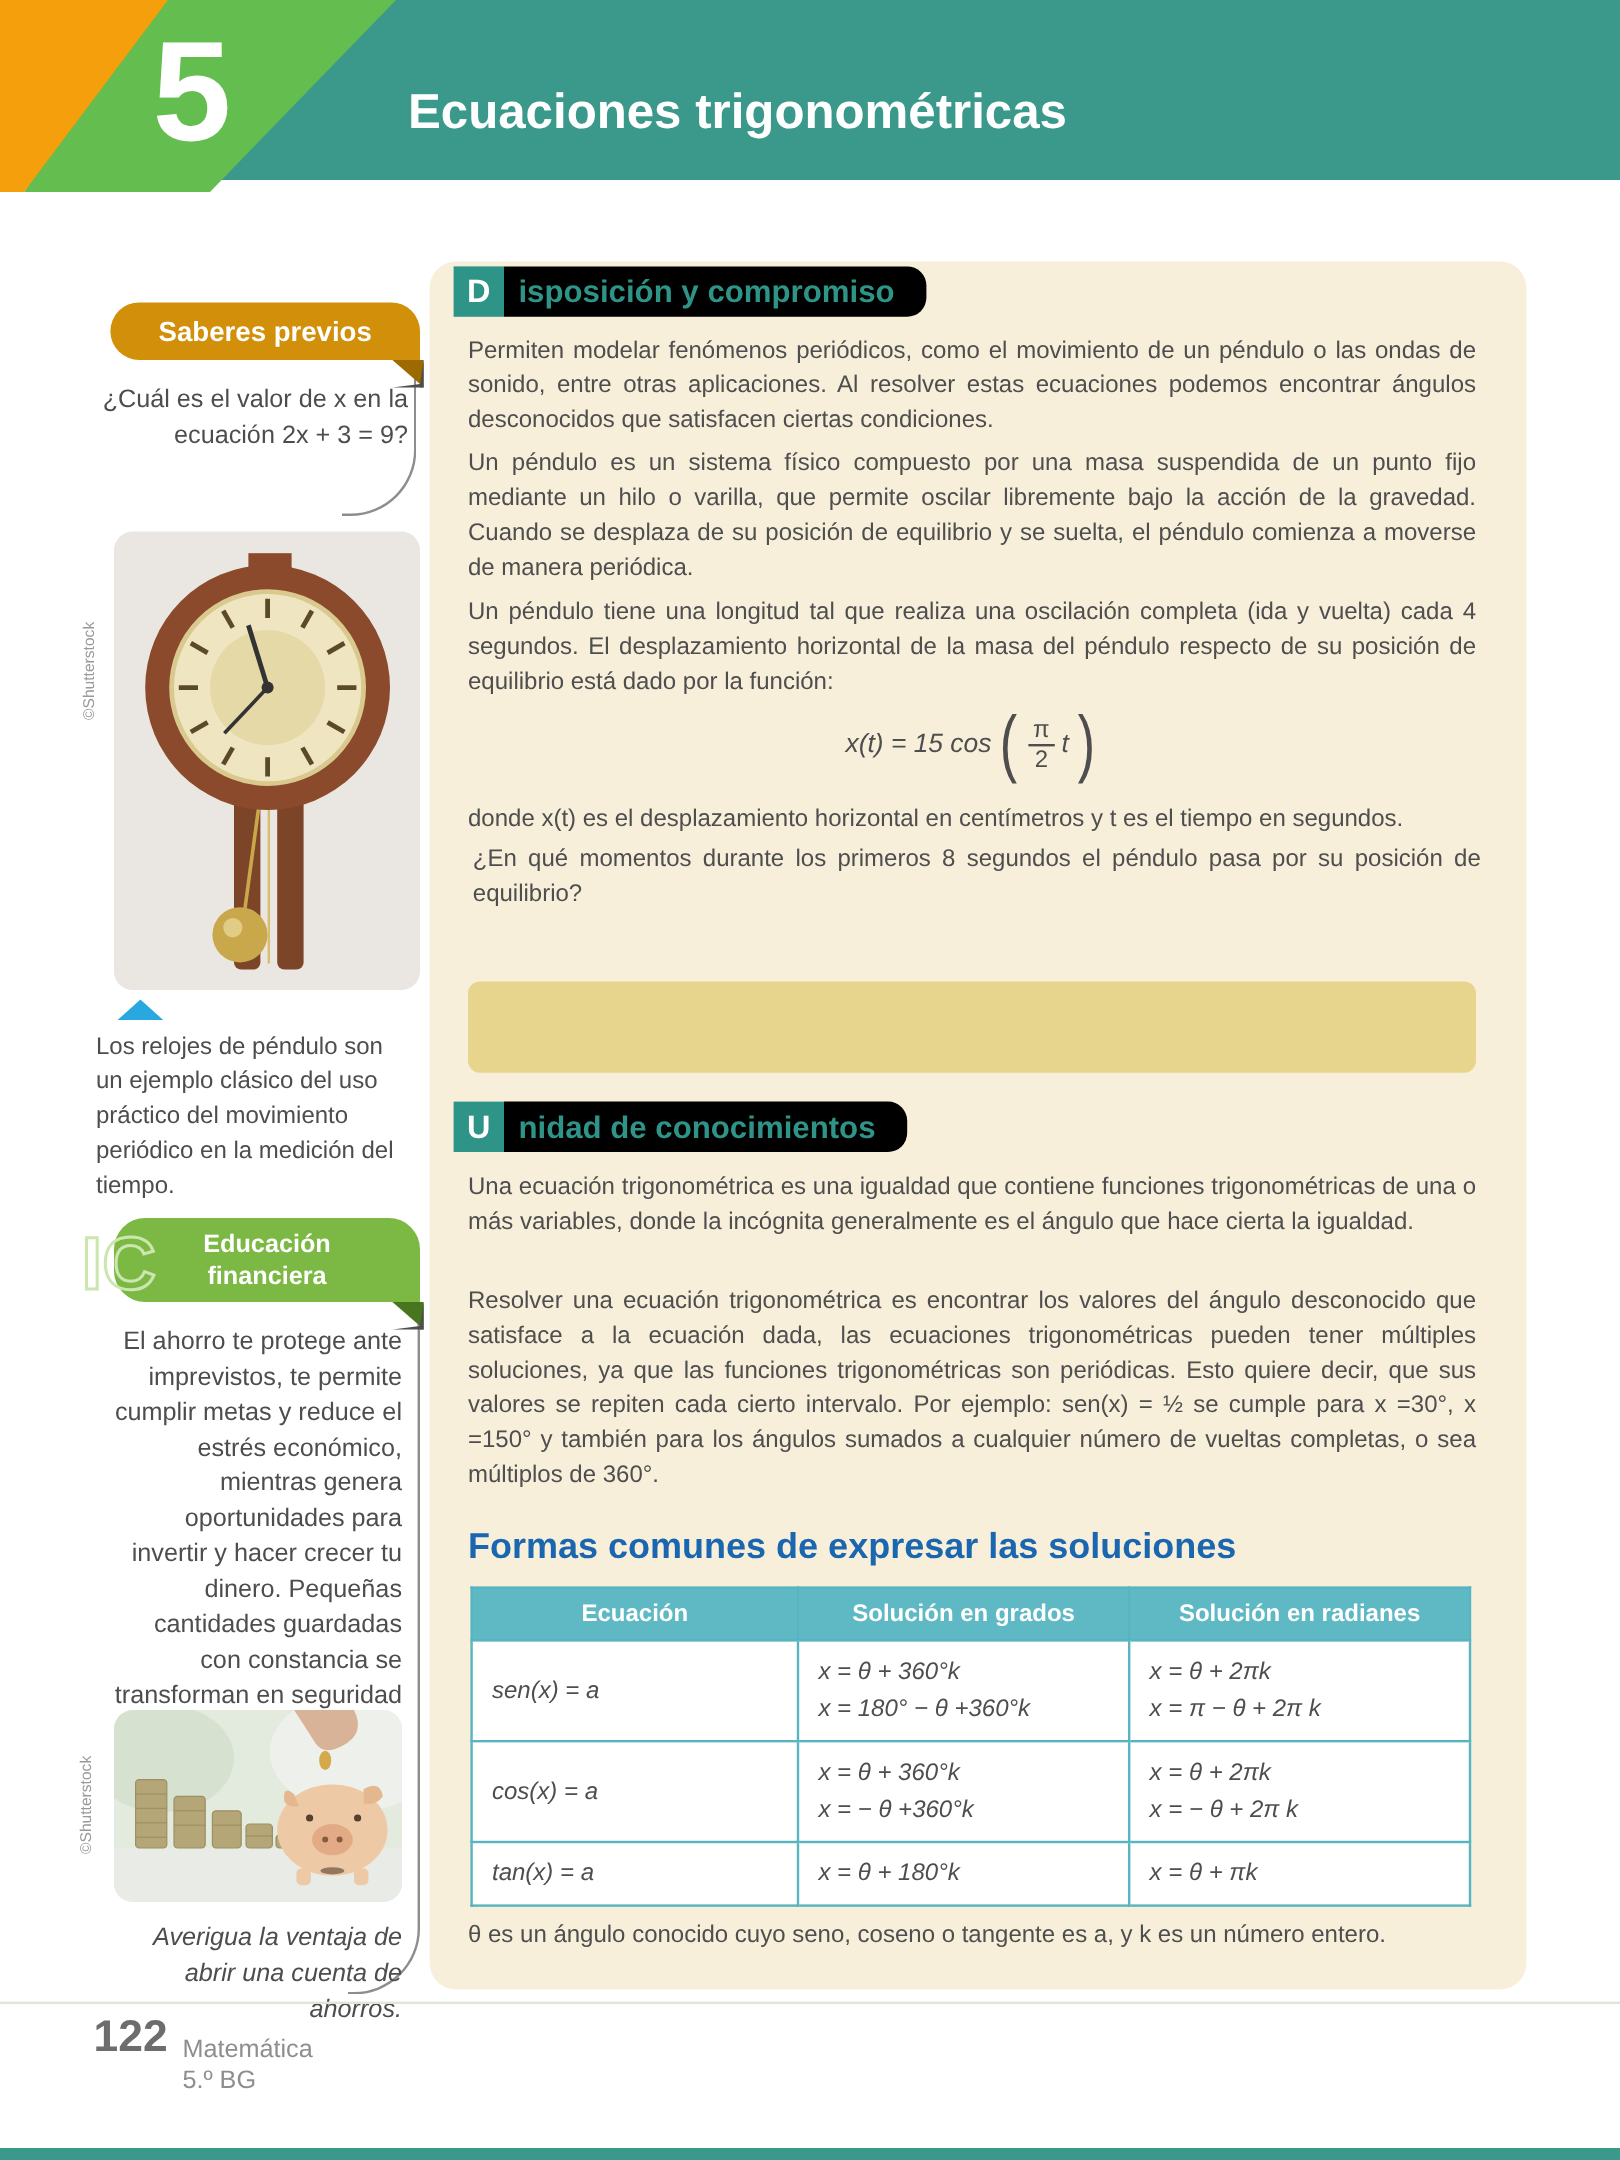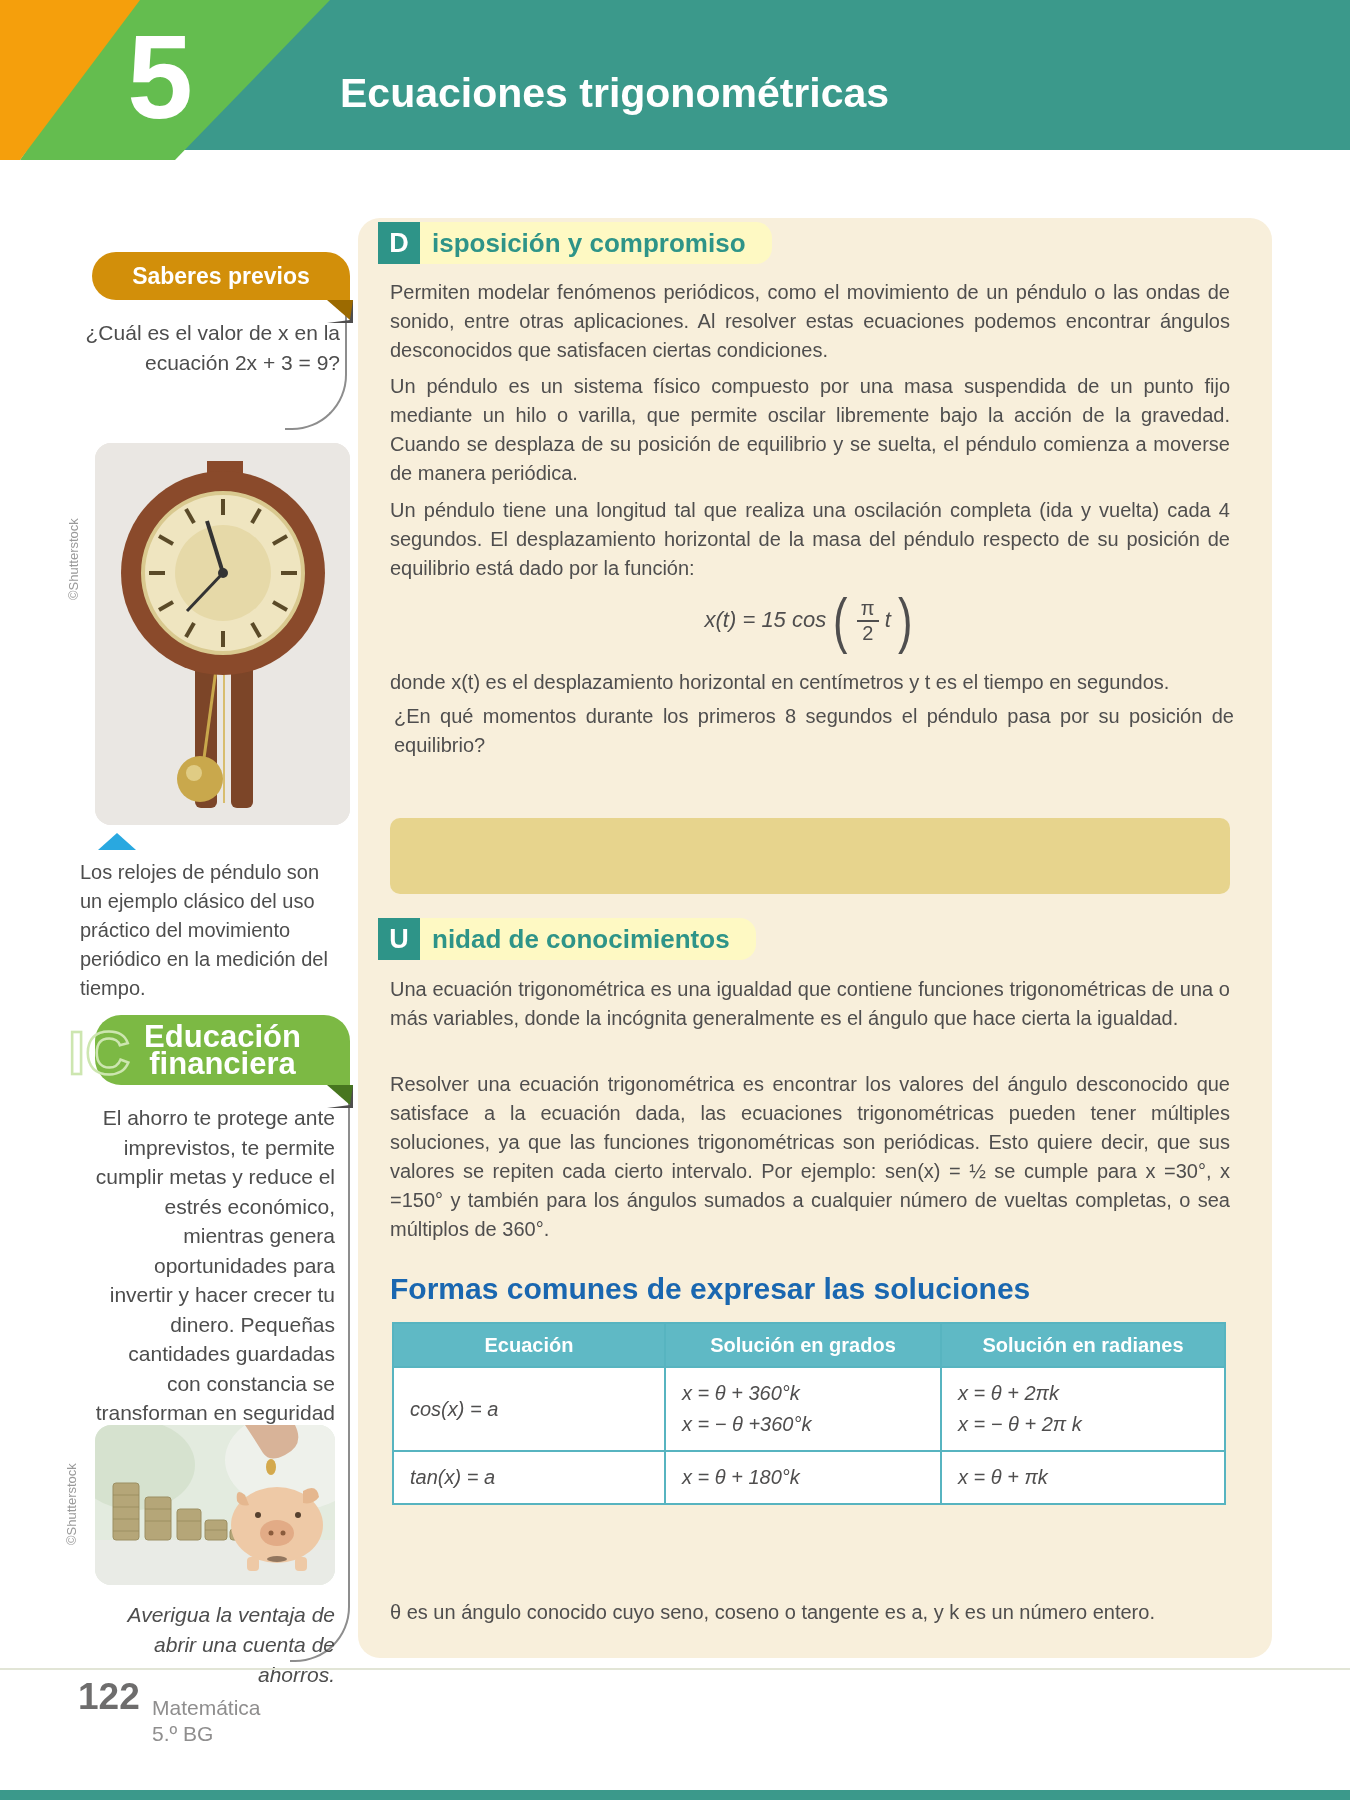--- a/index.html
+++ b/index.html
@@ -19,21 +19,21 @@
     font-size:118px;font-weight:700;line-height:118px;}
   .unit-title{left:340px;top:70px;color:#fff;font-size:41px;font-weight:700;}
 
   
   .panel{left:358px;top:218px;width:914px;height:1440px;background:#f8efdb;border-radius:22px;}
 
   
   .sec-pill{display:flex;align-items:stretch;height:42px;}
   .sec-initial{width:42px;background:#2e9488;color:#fff;font-weight:700;font-size:27px;
     display:flex;align-items:center;justify-content:center;}
-  .sec-rest{background:#fef9c3;color:#2e9488;font-weight:700;font-size:26px;
+  .sec-rest{background:#000000;color:#2e9488;font-weight:700;font-size:26px;
     display:flex;align-items:center;padding:0 26px 0 12px;border-radius:0 16px 16px 0;}
 
   .body-text{font-size:20px;line-height:29px;color:#4f4e4e;text-align:justify;}
 
   
   .formula{display:flex;align-items:center;justify-content:center;gap:4px;
     font-size:22px;color:#4f4e4e;font-style:italic;}
   .paren{font-size:62px;font-weight:200;font-style:normal;line-height:60px;transform:scaleX(.7);}
   .frac{display:inline-flex;flex-direction:column;align-items:center;font-style:normal;
     font-size:20px;line-height:22px;margin:0 2px;}
@@ -123,20 +123,31 @@
     <colgroup>
         <col style="width:272px">
         <col style="width:276px">
         <col style="width:284px">
       </colgroup>
     <tbody>
         <tr>
       <th>Ecuación</th>
       <th>Solución en grados</th>
       <th>Solución en radianes</th>
+    </tr>
+    <tr style="height:84px;">
+      <td>sen(x) = a</td>
+      <td>
+        <div>x = θ + 360°k</div>
+        <div>x = 180° − θ +360°k</div>
+      </td>
+      <td>
+        <div>x = θ + 2πk</div>
+        <div>x = π − θ + 2π k</div>
+      </td>
     </tr>
     <tr style="height:80px;">
       <td>cos(x) = a</td>
       <td>
         <div>x = θ + 360°k</div>
         <div>x = − θ +360°k</div>
       </td>
       <td>
         <div>x = θ + 2πk</div>
         <div>x = − θ + 2π k</div>
@@ -193,21 +204,21 @@
     <line x1="128" y1="130" x2="112" y2="78" stroke="#333" stroke-width="4"></line>
     <line x1="128" y1="130" x2="92" y2="168" stroke="#333" stroke-width="3"></line>
     <circle cx="128" cy="130" r="5" fill="#333"></circle>
   </svg>
 </div>
 <div class="abs credit" style="left:66px;top:600px;">©Shutterstock</div>
 <div class="abs tri-up" style="left:98px;top:833px;"></div>
 <div class="abs side-text" style="left:80px;top:858px;width:252px;font-size:20px;line-height:29px;">Los relojes de péndulo son un ejemplo clásico del uso práctico del movimiento periódico en la medición del tiempo.</div>
 
 <div class="abs callout-border" style="left:290px;top:1085px;width:58px;height:575px;"></div>
-<div class="abs side-pill pill-green" style="left:95px;top:1015px;width:255px;height:70px;font-size:31px;line-height:27px;padding-top:8px;box-sizing:border-box;">
+<div class="abs side-pill pill-green" style="left:95px;top:1015px;width:255px;height:70px;font-size:21px;line-height:27px;padding-top:8px;box-sizing:border-box;">
   <div>Educación</div>
   <div>financiera</div>
 </div>
 <div class="abs tail" style="left:327px;top:1085px;border-top:20px solid #47761f;border-left:23px solid transparent;"></div>
 <svg class="abs" style="left:62px;top:1018px;" width="90" height="70">
   <text x="6" y="56" font-family="Liberation Sans, sans-serif" font-size="62" font-weight="bold" fill="none" stroke="#cde6b0" stroke-width="2.5">IC</text>
 </svg>
 <div class="abs side-text" style="left:95px;top:1103px;width:240px;text-align:right;line-height:29.5px;">El ahorro te protege ante imprevistos, te permite cumplir metas y reduce el estrés económico, mientras genera oportunidades para invertir y hacer crecer tu dinero. Pequeñas cantidades guardadas con constancia se transforman en seguridad y posibilidades a futuro.</div>
 
 <div class="abs img-card" style="left:95px;top:1425px;width:240px;height:160px;">

